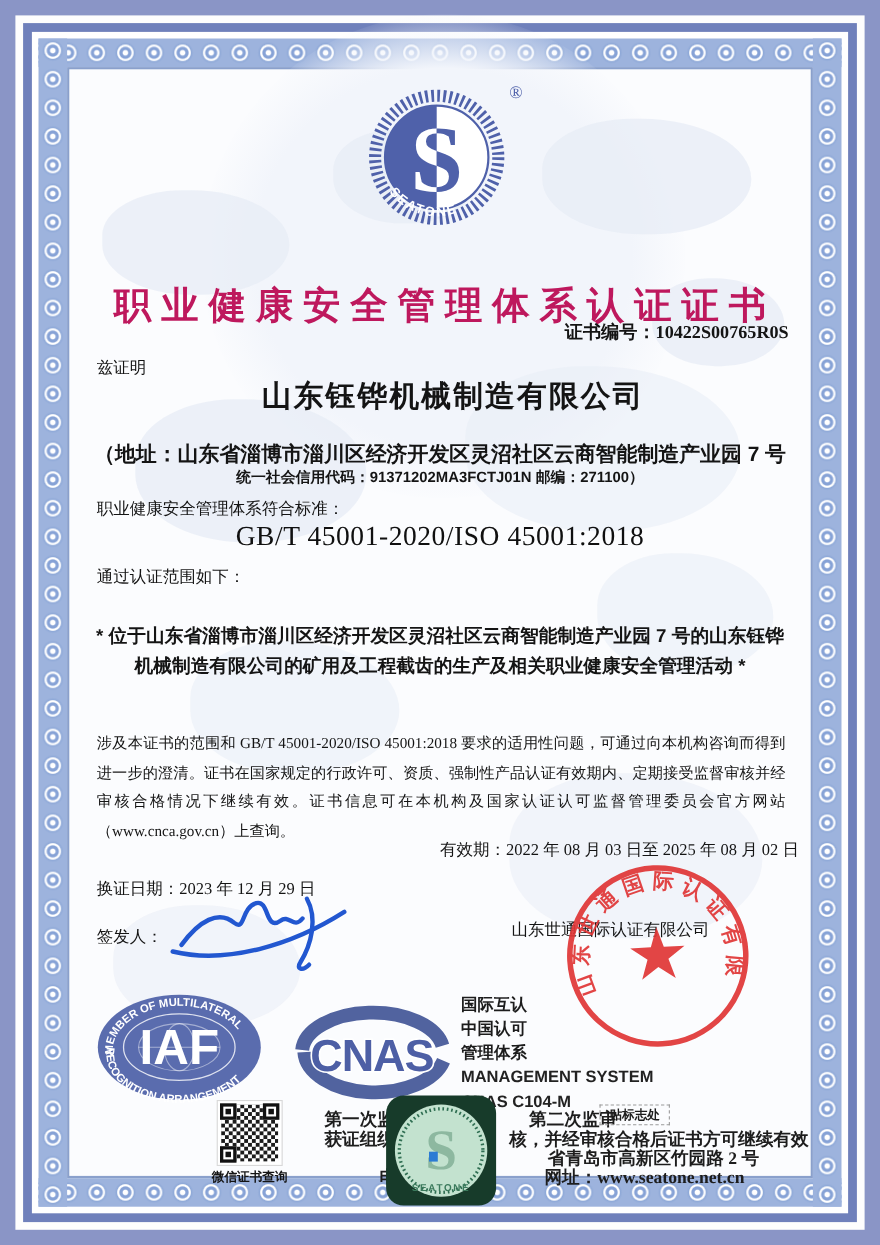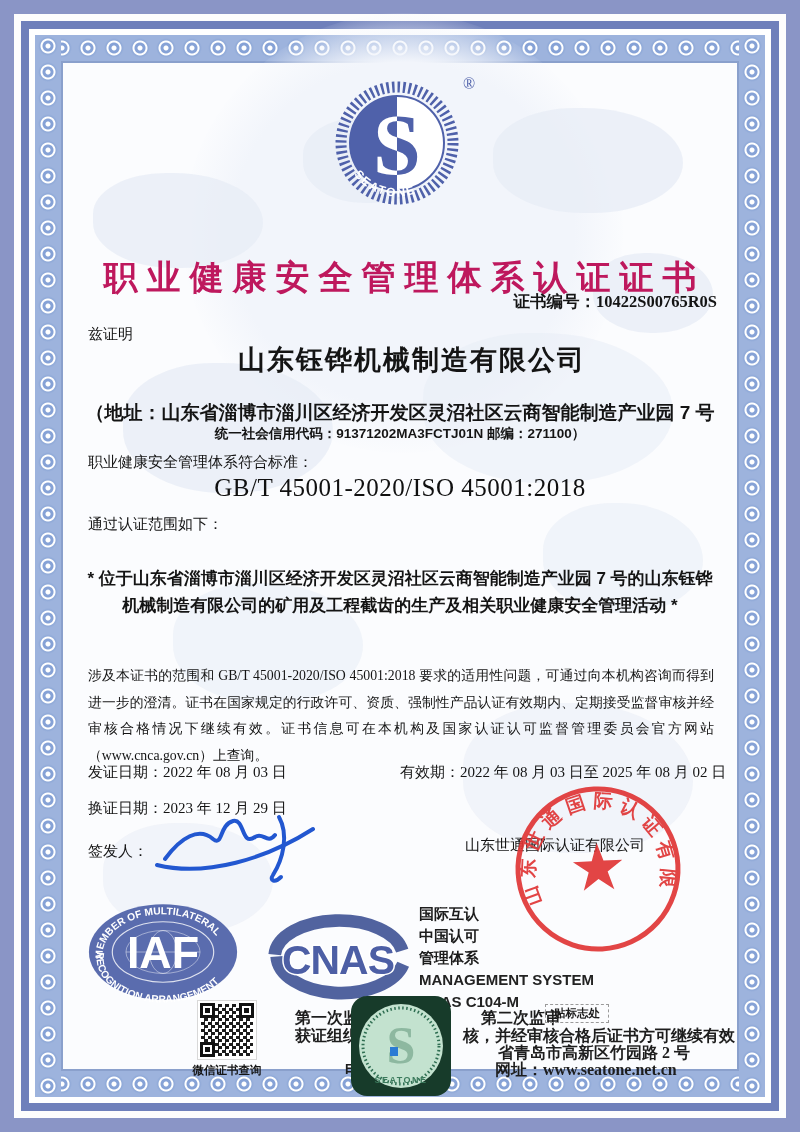--- a/index.html
+++ b/index.html
@@ -130,23 +130,20 @@
        <div class="abs center company sans">山东钰铧机械制造有限公司</div>
        <div class="abs center addr1 sans">（地址：山东省淄博市淄川区经济开发区灵沼社区云商智能制造产业园 7 号</div>
        <div class="abs center addr2 sans">统一社会信用代码：91371202MA3FCTJ01N 邮编：271100）</div>
        <div class="abs stdlabel">职业健康安全管理体系符合标准：</div>
        <div class="abs center standard sans">GB/T 45001-2020/ISO 45001:2018</div>
        <div class="abs scopelabel">通过认证范围如下：</div>
        <div class="abs center scope1 sans">* 位于山东省淄博市淄川区经济开发区灵沼社区云商智能制造产业园 7 号的山东钰铧</div>
        <div class="abs center scope2 sans">机械制造有限公司的矿用及工程截齿的生产及相关职业健康安全管理活动 *</div>
        <div class="abs para">涉及本证书的范围和 GB/T 45001-2020/ISO 45001:2018 要求的适用性问题，可通过向本机构咨询而得到进一步的澄清。证书在国家规定的行政许可、资质、强制性产品认证有效期内、定期接受监督审核并经审核合格情况下继续有效。证书信息可在本机构及国家认证认可监督管理委员会官方网站（www.cnca.gov.cn）上查询。</div>
 
-       <div class="abs issue">
-         <span class="lbl">发证日期：</span><span>2022 年 08 月 03 日</span>
-       </div>
        <div class="abs valid">
          <span class="lbl">有效期：</span><span>2022 年 08 月 03 日至 2025 年 08 月 02 日</span>
        </div>
        <div class="abs renew">
          <span class="lbl">换证日期：</span><span>2023 年 12 月 29 日</span>
        </div>
        <div class="abs signer">签发人：</div>
        <div class="abs issuer">山东世通国际认证有限公司</div>
 
        <svg class="abs sig" width="180" height="90" viewBox="0 0 180 90">

